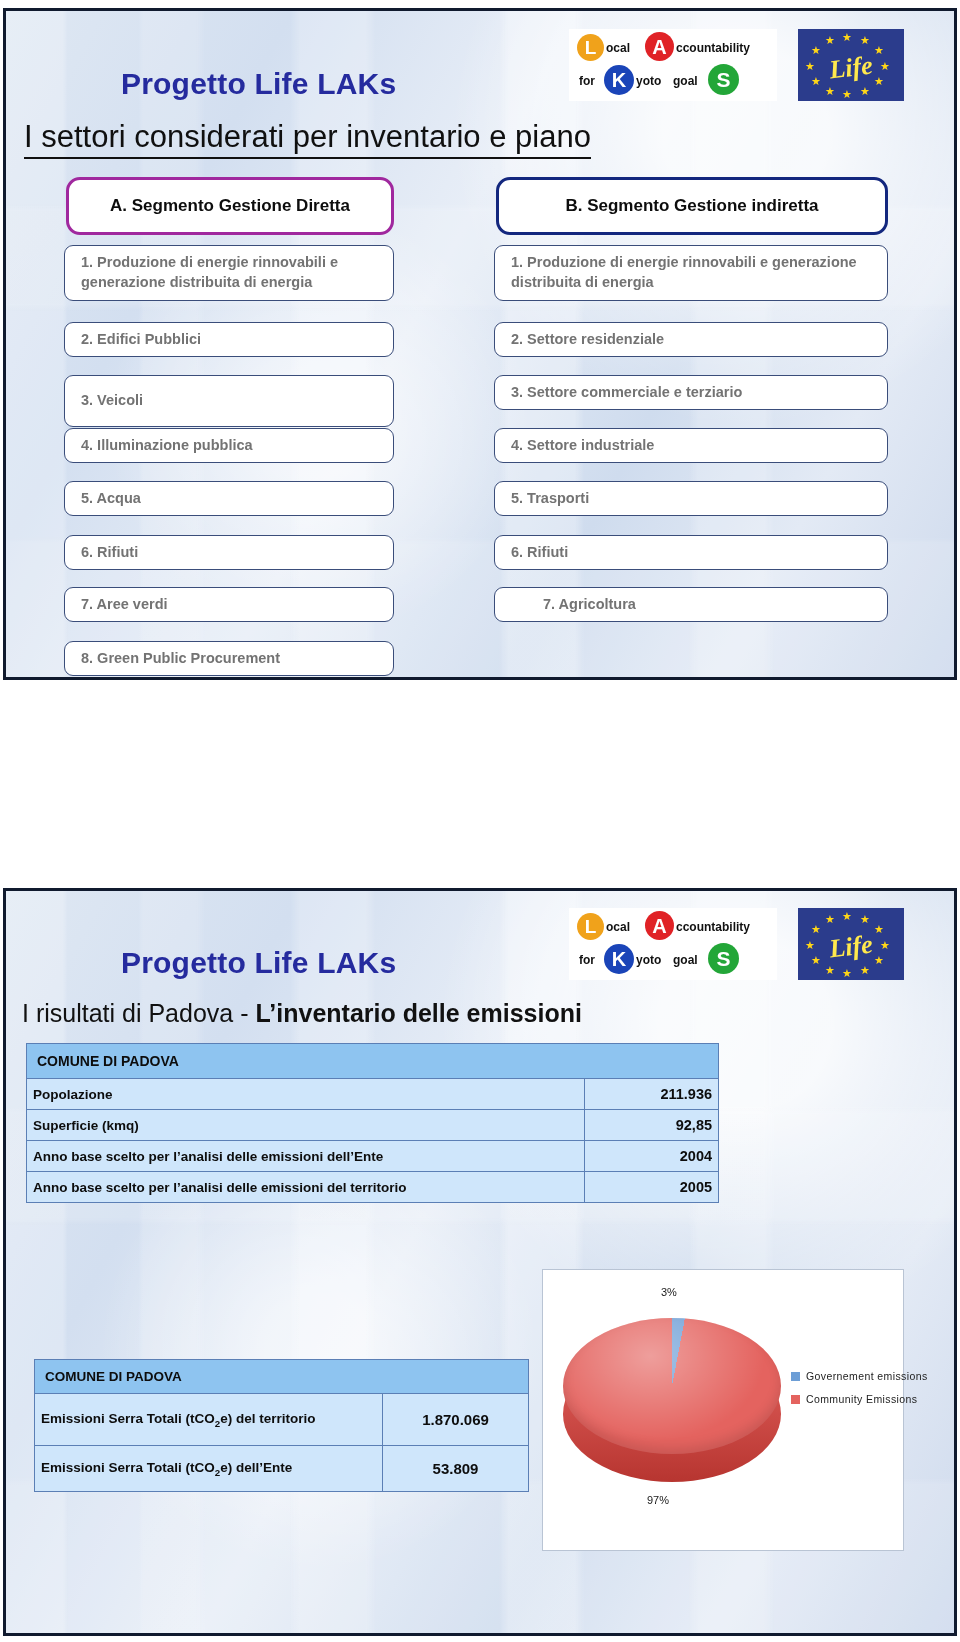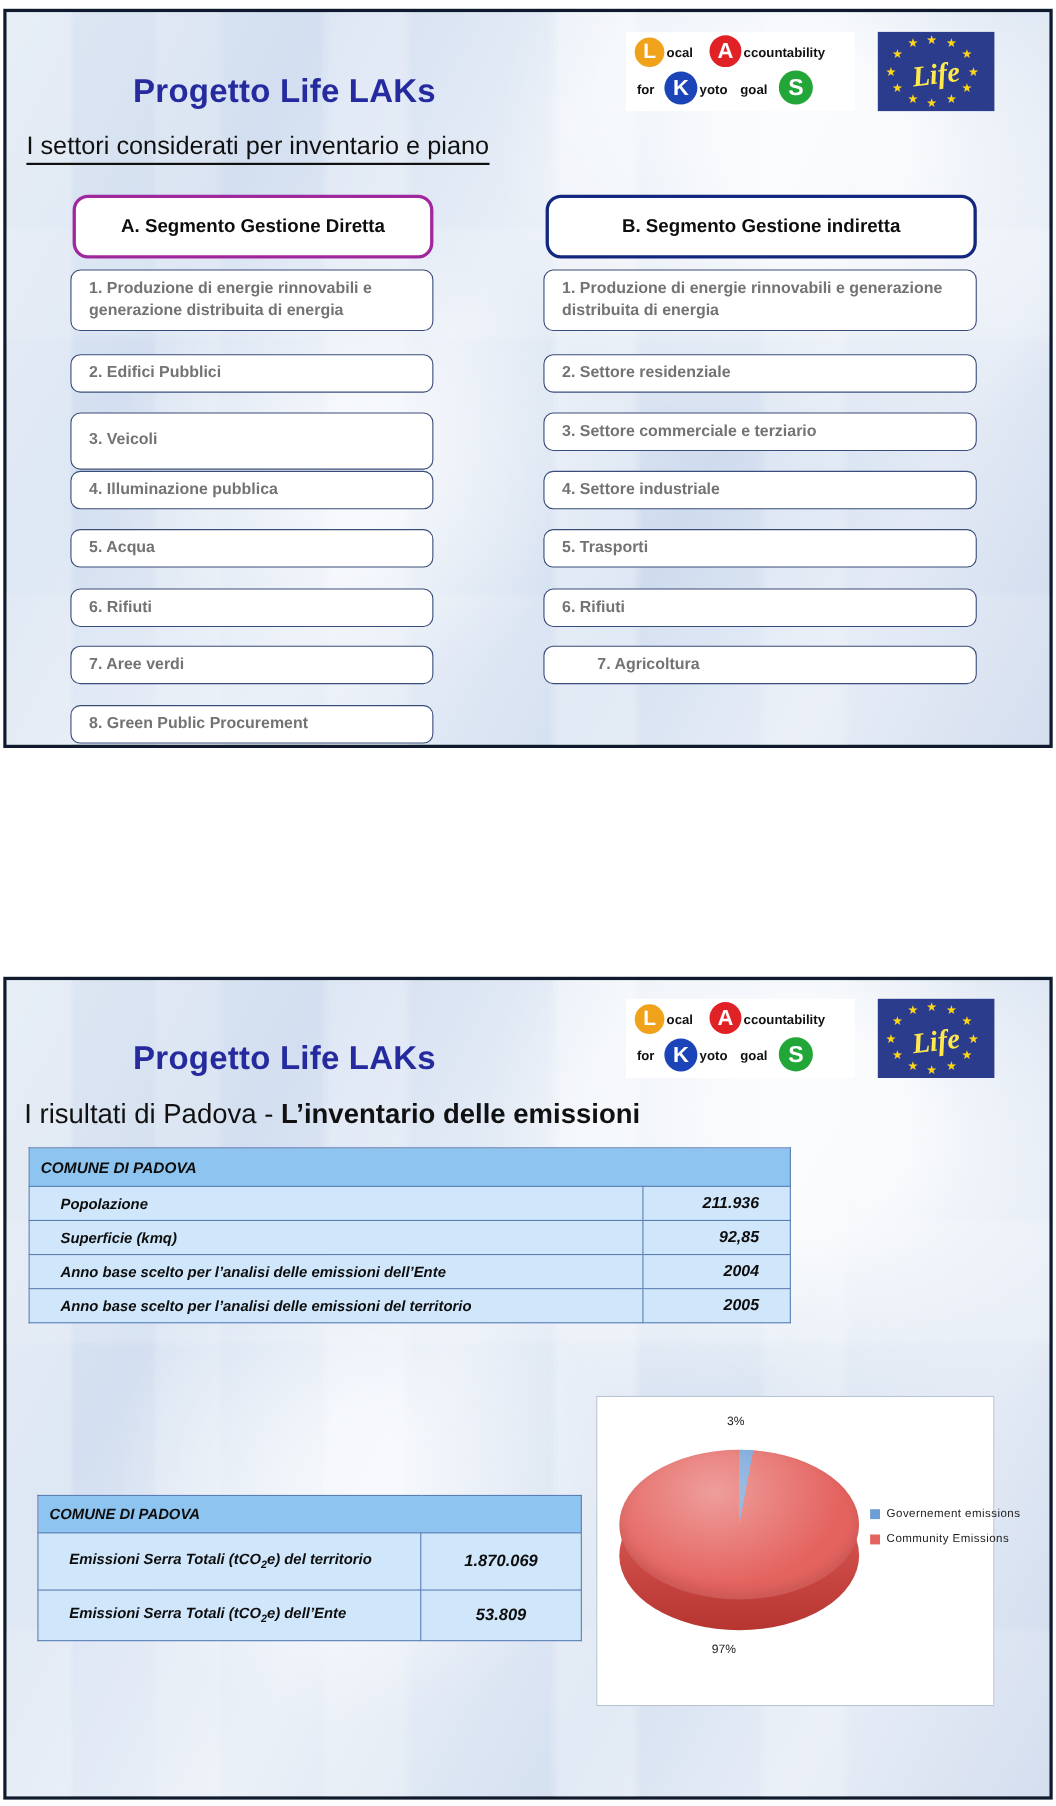--- a/index.html
+++ b/index.html
@@ -66,21 +66,21 @@
     position:absolute;left:0;right:0;top:34%;
     text-align:center;color:#ffe94d;
     font-family:"Liberation Serif",serif;
     font-style:italic;font-weight:bold;
     transform:rotate(-7deg);
   }
 
   
   #s1-subtitle{
     position:absolute;left:18px;top:108px;
-    font-size:23px;color:#101010;
+    font-size:31px;color:#101010;
     border-bottom:2px solid #101010;
     padding-bottom:2px;
     white-space:nowrap;
   }
   .seg-header{
     position:absolute;height:58px;
     background:#ffffff;border-radius:14px;
     display:flex;align-items:center;justify-content:center;
     font-size:17px;font-weight:bold;color:#0d0d0d;
     box-sizing:border-box;
@@ -105,26 +105,25 @@
     position:absolute;left:16px;top:108px;
     font-size:25px;color:#111;white-space:nowrap;
   }
   #s2-subtitle .light{font-weight:normal;}
   #s2-subtitle .bold{font-weight:bold;}
 
   .tbl{
     position:absolute;border-collapse:collapse;
     font-size:13.5px;color:#0d0d0d;
     table-layout:fixed;
-    font-style:italic;
   }
   .tbl td{
     border:1px solid #5b7fb5;
     background:#cfe6fb;
-    padding:7px 28px;
+    padding:7px 6px;
     font-weight:bold;
     box-sizing:border-box;
     vertical-align:middle;
   }
   .tbl td.head{
     background:#8ec4f0;font-weight:bold;
     font-size:14px;padding:9px 10px;
   }
   .tbl td.val{text-align:right;font-size:14.5px;}
 

